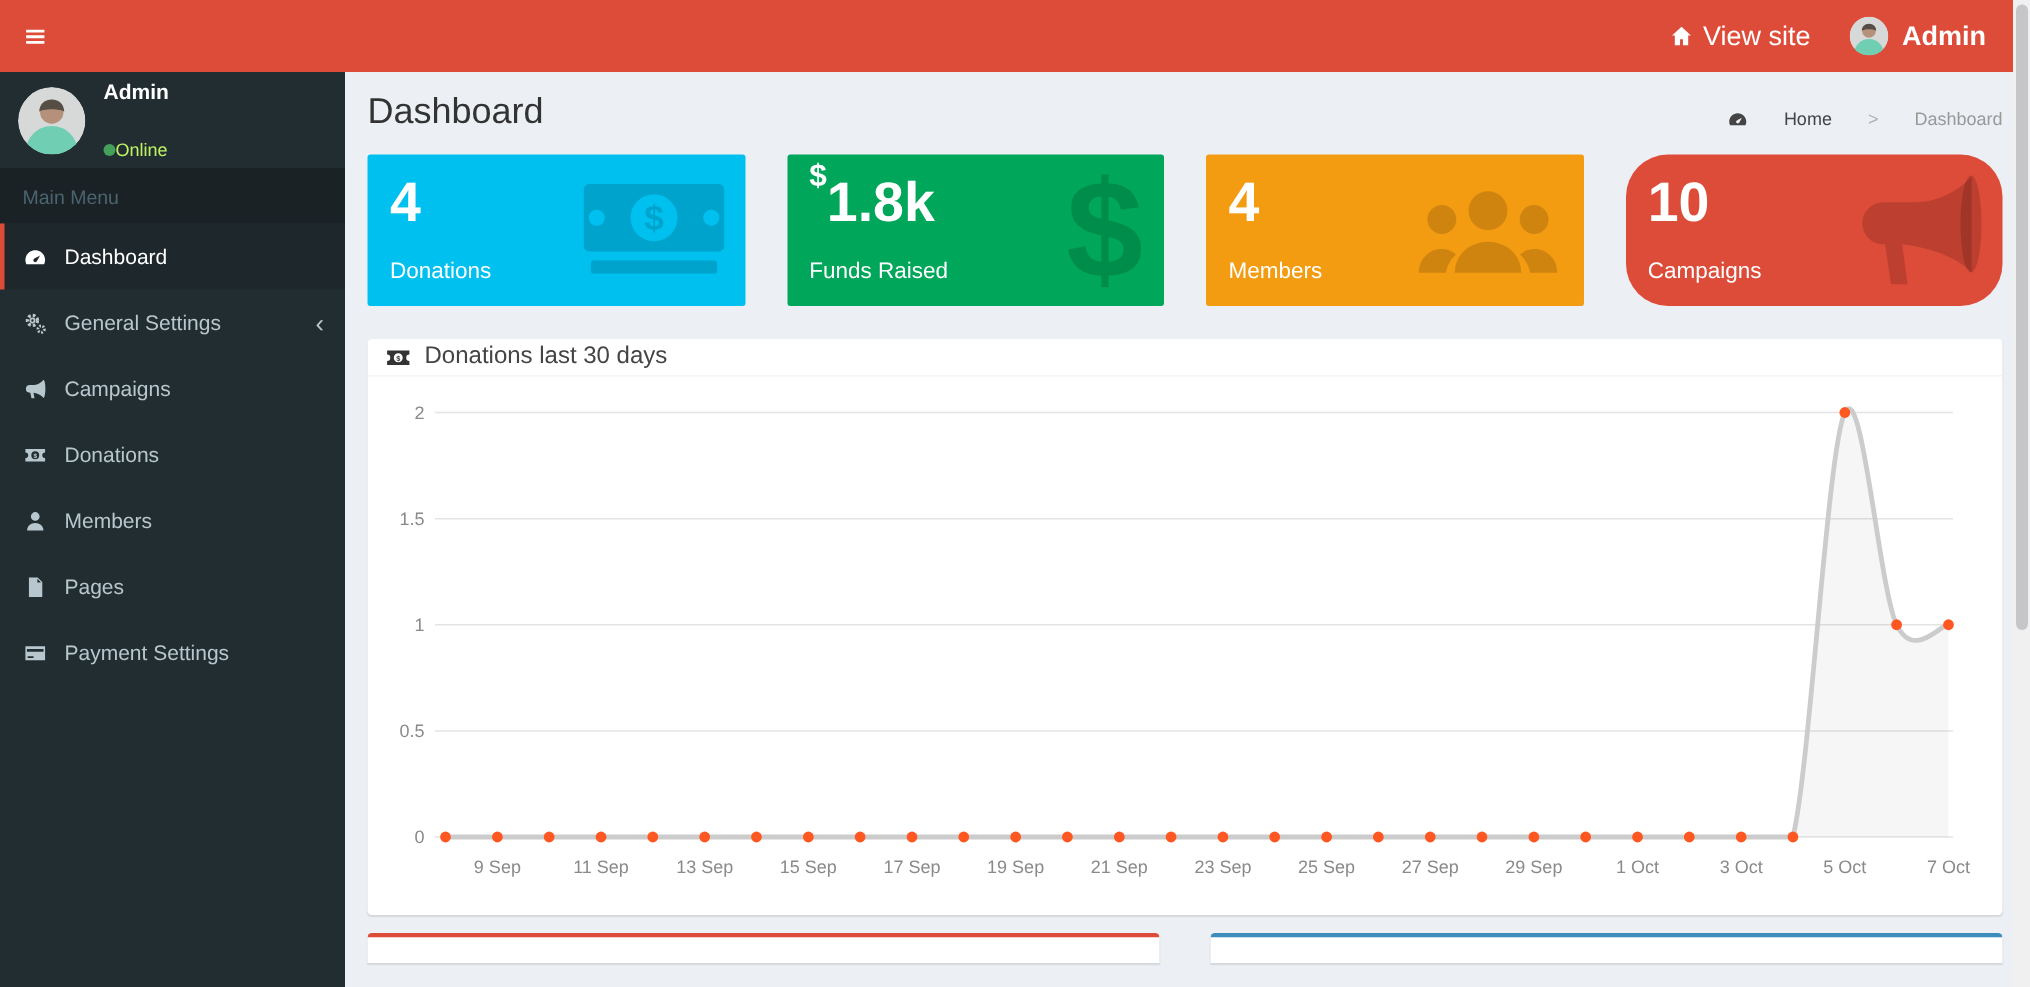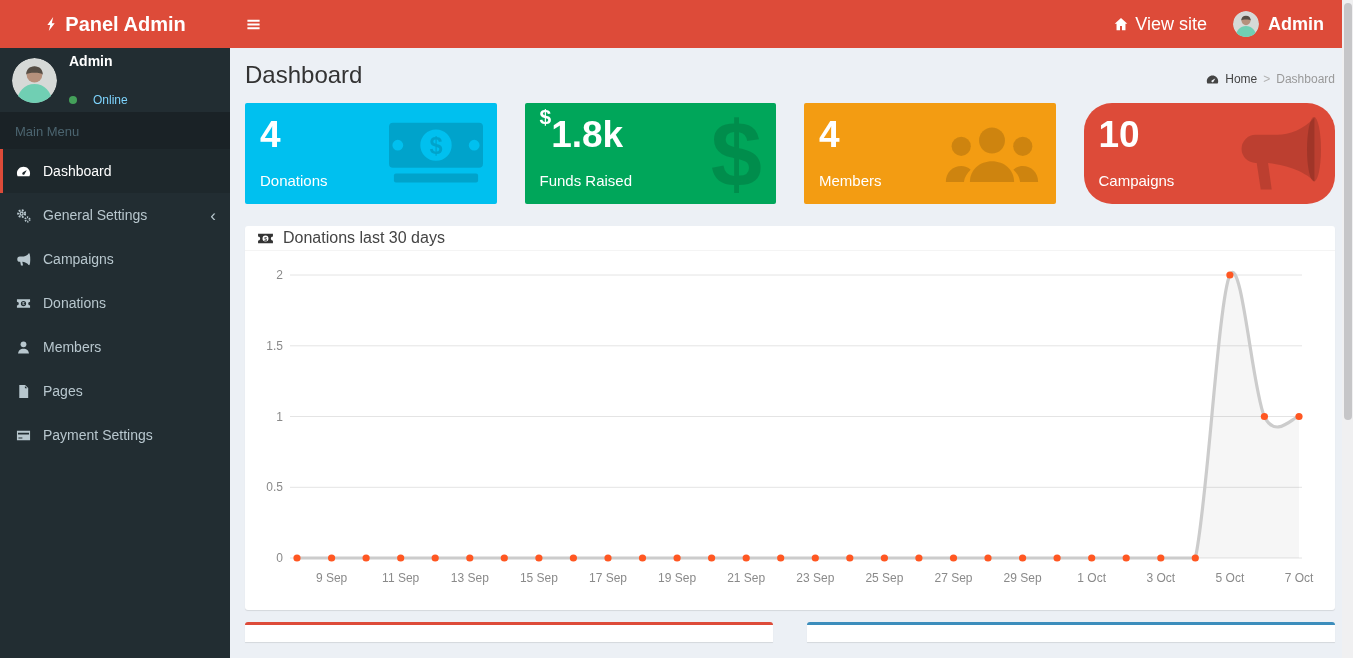--- a/index.html
+++ b/index.html
@@ -22,35 +22,35 @@
   .nav-link { display:flex; align-items:center; gap:7px; cursor:pointer; }
   .nav-link svg { width:14px; height:14px; }
   .nav-user { display:flex; align-items:center; gap:9px; cursor:pointer; font-weight:bold; }
   .nav-avatar { width:26px; height:26px; border-radius:50%; overflow:hidden; }
 
   
   .sidebar { position:absolute; top:48px; left:0; width:230px; height:610px; background:#222d32; z-index:10; }
   .user-panel { display:flex; align-items:center; gap:12px; padding:10px 12px; height:64px; }
   .up-avatar { width:45px; height:45px; border-radius:50%; overflow:hidden; flex:none; }
   .up-name { color:#fff; font-weight:bold; font-size:14px; margin-bottom:4px; }
-  .up-status { color:#7dd3fc; font-size:12px; display:flex; align-items:center; gap:16px;margin-top:24px; }
+  .up-status { color:#bef264; font-size:12px; display:flex; align-items:center; gap:0;margin-top:24px; }
   .status-dot { width:8px; height:8px; border-radius:50%; display:inline-block; }
   .menu-header { background:#1a2226; color:#4b646f; font-size:13px; padding:12px 15px 10px; }
   .menu { list-style:none; }
   .menu-item { display:flex; align-items:center; gap:11px; height:44px; padding:0 14px 0 12px; color:#b8c7ce; font-size:14px; border-left:3px solid transparent; cursor:pointer; }
   .menu-item.active { background:#1e282c; color:#fff; border-left-color:#dd4b39; }
   .mi-icon { width:17px; display:flex; justify-content:center; flex:none; }
   .mi-icon svg { width:15px; height:15px; }
   .mi-chevron { margin-left:auto; font-size:17px; line-height:1; color:#b8c7ce; }
 
   
   .main { position:absolute; top:48px; left:230px; width:1112px; height:610px; padding:0 7px 0 15px; }
   .content-header { position:relative; padding:13px 0 14px; }
   .page-title { font-size:24px; font-weight:400; color:#333; }
-  .breadcrumb { position:absolute; right:0; top:24px; font-size:12px; color:#444; display:flex; align-items:center; gap:6px; }
+  .breadcrumb { position:absolute; right:0; top:24px; font-size:12px; color:#444; display:flex; align-items:center; gap:24px; }
   .breadcrumb .crumb-icon svg { width:13px; height:13px; }
   .crumb-home { cursor:pointer; color:#444; }
   .crumb-sep { color:#b0b0b0; }
   .crumb-current { color:#999; }
 
   
   .stat-row { display:flex; gap:28px; }
   .small-box { flex:1; position:relative; height:101px; border-radius:2px; color:#fff; padding:12px 15px; overflow:hidden; }
   .sb-number { font-size:37px; font-weight:bold; line-height:1.1; position:relative; z-index:2; }
   .sb-number sup { font-size:21px; top:-0.45em; position:relative; line-height:0; }
@@ -69,28 +69,20 @@
   .stub-box { flex:1; height:20px; background:#fff; border-top:3px solid #000; border-radius:3px 3px 0 0; box-shadow:0 1px 1px rgba(0,0,0,0.1); }
 
   
   .scrollbar { position:absolute; top:0; right:0; width:11px; height:658px; background:#f0f0f1; z-index:40; }
   .scrollbar-thumb { position:absolute; top:3px; left:1.5px; width:8px; height:417px; background:#c6c6c8; border-radius:5px; }
 </style>
 </head>
 <body>
 
 <header class="navbar">
-  <div class="logo">
-    <span>
-        <svg viewBox="0 0 16 16" fill="currentColor">
-          <path d="M9.8 0.5 3.6 9h3L5.1 15.5l6.3-8.3H8.3z"></path>
-        </svg>
-      </span>
-    <span>Panel Admin</span>
-  </div>
   <div class="hamburger">
     <span>
         <svg viewBox="0 0 16 16" fill="currentColor">
           <path d="M1.5 3h13v2h-13zM1.5 7h13v2h-13zM1.5 11h13v2h-13z"></path>
         </svg>
       </span>
   </div>
   <div class="nav-right">
     <div class="nav-link">
       <span>

